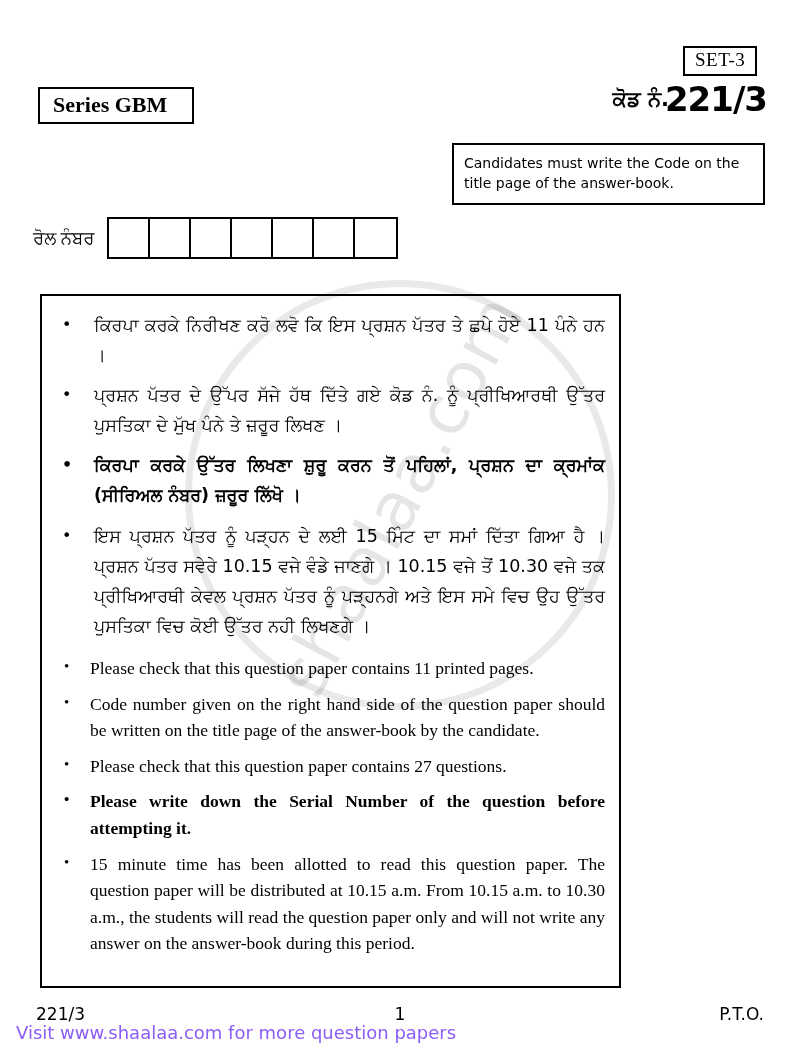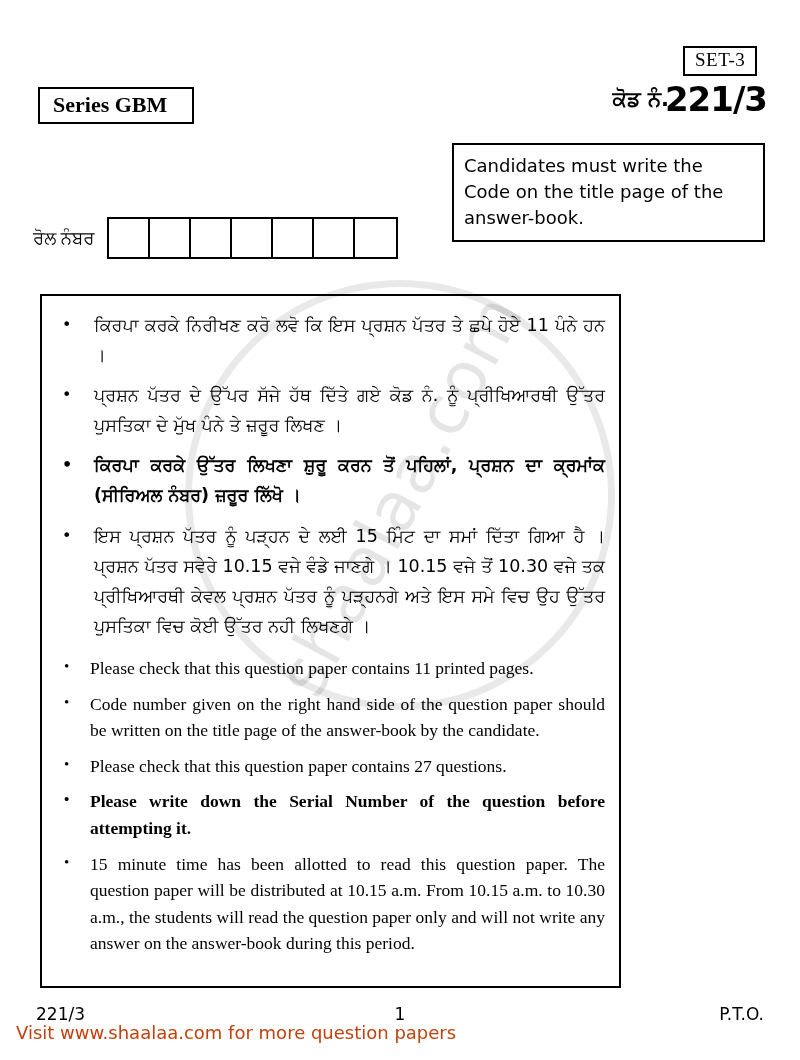--- a/index.html
+++ b/index.html
@@ -95,21 +95,21 @@
   }
 
   #candidates-box {
     position: absolute;
     left: 452px;
     top: 143px;
     width: 313px;
     border: 2px solid #000;
     padding: 8px 22px 9px 10px;
     font-family: "DejaVu Sans", sans-serif;
-    font-size: 18px;
+    font-size: 14px;
     line-height: 1.45;
   }
 
   
   #roll-row {
     position: absolute;
     left: 33px;
     top: 217px;
     display: flex;
     align-items: center;
@@ -216,21 +216,21 @@
     top: 0px;
     font-family: "DejaVu Sans", sans-serif;
     font-size: 17px;
   }
   #footer-watermark-note {
     position: absolute;
     left: 16px;
     top: 18px;
     font-family: "DejaVu Sans", sans-serif;
     font-size: 18px;
-    color: #c2410c;
+    color: #8b5cf6;
     white-space: nowrap;
   }
 </style>
 </head>
 <body>
 
 <div id="watermark">
   <div class="ring"></div>
   <div class="wm-text">shaalaa.com</div>
 </div>

